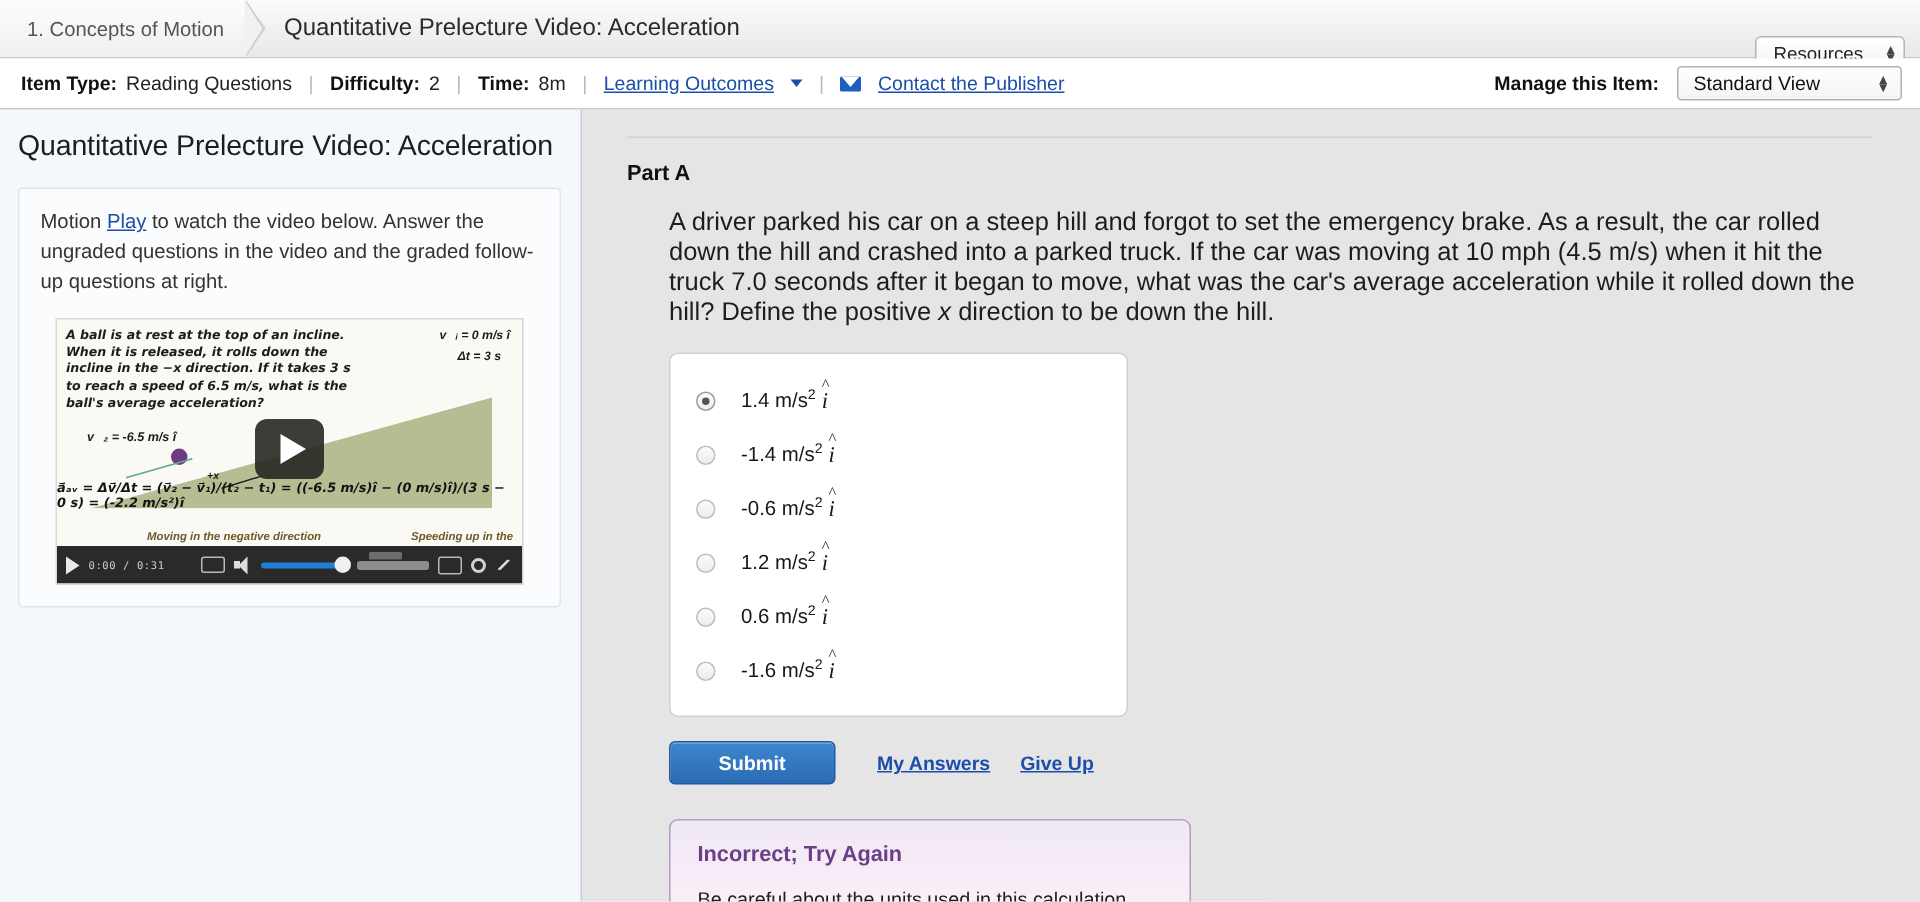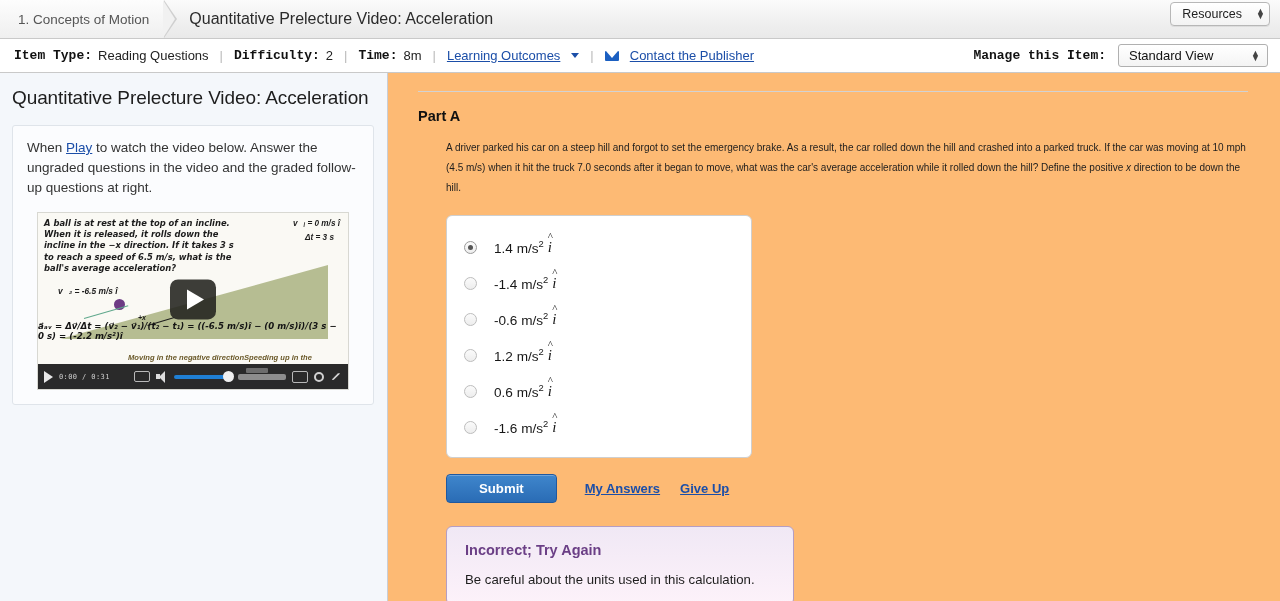--- a/index.html
+++ b/index.html
@@ -26,35 +26,35 @@
   }
   .crumb.first:before{
     content:"";position:absolute;right:-14px;top:0;width:0;height:0;z-index:1;
     border-top:19px solid transparent;border-bottom:19px solid transparent;
     border-left:13px solid #cfcfcf;
   }
   .crumb.current{
     padding:0 14px 0 26px;font-size:16px;color:#2b2b2b;background:transparent;
   }
   .resources-btn{
-    position:absolute;right:10px;top:2px;height:24px;box-sizing:border-box;
+    position:absolute;right:10px;top:24px;height:24px;box-sizing:border-box;
     display:flex;align-items:center;gap:14px;padding:0 4px 0 11px;
     background:linear-gradient(to bottom,#ffffff,#f3f3f3);
     border:1px solid #b7b7b7;border-radius:4px;font-size:12.5px;color:#222;
     box-shadow:0 1px 0 rgba(0,0,0,.07);
   }
   .updown{display:flex;flex-direction:column;line-height:5px;font-size:9px;color:#444;}
 
   
   .infobar{
     height:33px;flex:0 0 33px;display:flex;align-items:center;
     padding:0 12px 0 14px;background:#ffffff;border-bottom:1px solid #c9c9c9;
     font-size:13px;position:relative;
   }
-  .infobar b{font-weight:bold;color:#111;font-family:Liberation Mono, monospace;}
+  .infobar b{font-weight:bold;color:#111;}
   .ib-item{display:flex;align-items:center;gap:6px;white-space:nowrap;}
   .ib-sep{color:#b9b9b9;margin:0 11px;}
   .link{color:#1b4ea8;text-decoration:underline;cursor:pointer;text-align:center;}
   .caret-d{width:0;height:0;border-left:4px solid transparent;border-right:4px solid transparent;border-top:5px solid #1b4ea8;margin-left:5px;}
   .envelope{
     width:14px;height:10px;background:#1b5fc1;border-radius:1px;position:relative;display:inline-block;margin-right:5px;
   }
   .envelope:after{
     content:"";position:absolute;left:1px;top:0px;width:0;height:0;
     border-left:6px solid transparent;border-right:6px solid transparent;border-top:7px solid #ffffff;
@@ -99,21 +99,21 @@
   .vi-lbl{position:absolute;right:8px;top:6px;font-size:8.2px;font-style:italic;font-weight:700;color:#1c1c1c;text-align:left;}
   .vdt-lbl{position:absolute;right:14px;top:20px;font-size:8.2px;font-style:italic;font-weight:700;color:#1c1c1c;}
   .vf-lbl{position:absolute;left:20px;top:73px;font-size:8.4px;font-style:italic;font-weight:700;color:#1c1c1c;}
   .xarrow{position:absolute;left:100px;bottom:68px;font-size:7px;font-style:italic;font-weight:700;color:#1c1c1c;}
   .xarrow:after{content:"";position:absolute;left:9px;top:7px;width:28px;height:1px;background:#1c1c1c;transform:rotate(-17deg);}
   .veqn{
     position:absolute;left:0;top:108px;right:4px;font-size:8.6px;font-style:italic;font-weight:700;
     color:#141414;font-family:"DejaVu Sans",sans-serif;
   }
   .vnotes{
-    position:absolute;left:60px;top:140px;right:6px;display:flex;justify-content:center;
+    position:absolute;left:60px;top:140px;right:6px;display:flex;justify-content:space-between;
     font-size:7.6px;font-style:italic;font-weight:700;color:#6b5a2a;
   }
   .play-overlay{
     position:absolute;left:50%;top:50%;transform:translate(-50%,-54%);
     width:46px;height:40px;background:rgba(34,34,30,.88);border-radius:8px;
     display:flex;align-items:center;justify-content:center;
   }
   .play-tri{width:0;height:0;border-top:10px solid transparent;border-bottom:10px solid transparent;border-left:17px solid #fff;margin-left:4px;}
   .vbar{
     position:absolute;left:0;right:0;bottom:0;height:25px;background:#2a2a2a;
@@ -131,24 +131,24 @@
   .vb-prog{width:48px;height:6px;background:#8d8d8d;border-radius:2px;position:relative;}
   .vb-prog:after{content:"";position:absolute;left:8px;top:-6px;width:22px;height:5px;background:#6d6d6d;border-radius:1px;}
   .vb-hd{width:14px;height:10px;border:1px solid #b9b9b9;border-radius:2px;}
   .vb-gear{width:10px;height:10px;border-radius:50%;border:2px solid #d2d2d2;box-sizing:border-box;}
   .vb-full{width:12px;height:12px;position:relative;}
   .vb-full:before,.vb-full:after{content:"";position:absolute;width:9px;height:1.4px;background:#ddd;}
   .vb-full:before{left:1px;top:5px;transform:rotate(-45deg);}
   .vb-full:after{left:2px;top:5px;transform:rotate(-45deg);}
 
   
-  .main{flex:1 1 auto;background:#fdba74;padding:16px 24px 0 30px;box-sizing:border-box;min-width:0;}
+  .main{flex:1 1 auto;background:#e5e5e5;padding:16px 24px 0 30px;box-sizing:border-box;min-width:0;}
   .rule{height:1px;background:#d2d2d2;width:830px;margin:2px 0 16px 0;}
   .part-label{font-size:14.5px;font-weight:bold;color:#111;margin:0 0 14px 0;}
-  .qtext{font-size:10px;line-height:20px;color:#1d1d1d;width:800px;margin:0 0 17px 28px;}
+  .qtext{font-size:17px;line-height:20px;color:#1d1d1d;width:800px;margin:0 0 17px 28px;}
   .qtext i{font-style:italic;}
   .choices{
     width:306px;box-sizing:border-box;margin-left:28px;
     border:1px solid #cfcfcf;border-radius:6px;background:#fff;
     padding:16px 0 15px 0;
   }
   .choice{display:flex;align-items:center;height:30px;padding:0 0 0 17px;margin-bottom:6px;}
   .choice:last-child{margin-bottom:0;}
   .radio{
     width:13px;height:13px;border-radius:50%;box-sizing:border-box;flex:0 0 13px;
@@ -239,21 +239,21 @@
       </span>
     </span>
   </div>
 
   <div class="content">
 
     <div class="sidebar">
       <h1 class="side-title">Quantitative Prelecture Video: Acceleration</h1>
 
       <div class="instr-box">
-        <p class="instr-text"><span>When </span><span class="link">Play</span><span> to watch the video below. Answer the ungraded questions in the video and the graded follow-up questions at right.</span></p>
+        <p class="instr-text"><span>Motion </span><span class="link">Play</span><span> to watch the video below. Answer the ungraded questions in the video and the graded follow-up questions at right.</span></p>
 
         <div class="video">
           <div class="vid-stage">
             <div class="incline"></div>
             <div class="ball"></div>
             <div class="vline"></div>
             <div class="vprob">A ball is at rest at the top of an incline. When it is released, it rolls down the incline in the −x direction. If it takes 3 s to reach a speed of 6.5 m/s, what is the ball's average acceleration?</div>
             <div class="vi-lbl">v⃗ᵢ = 0 m/s î</div>
             <div class="vdt-lbl">Δt = 3 s</div>
             <div class="vf-lbl">v⃗₂ = -6.5 m/s î</div>

